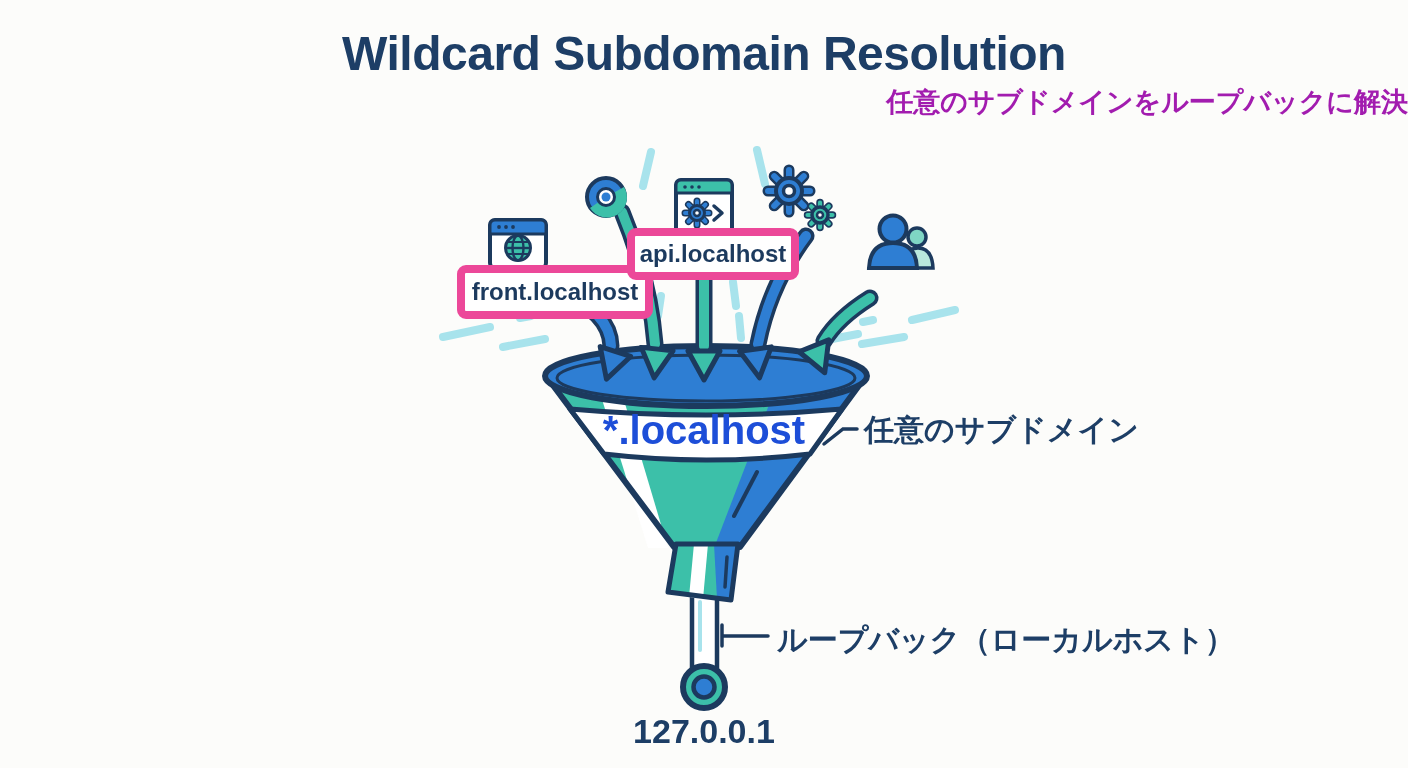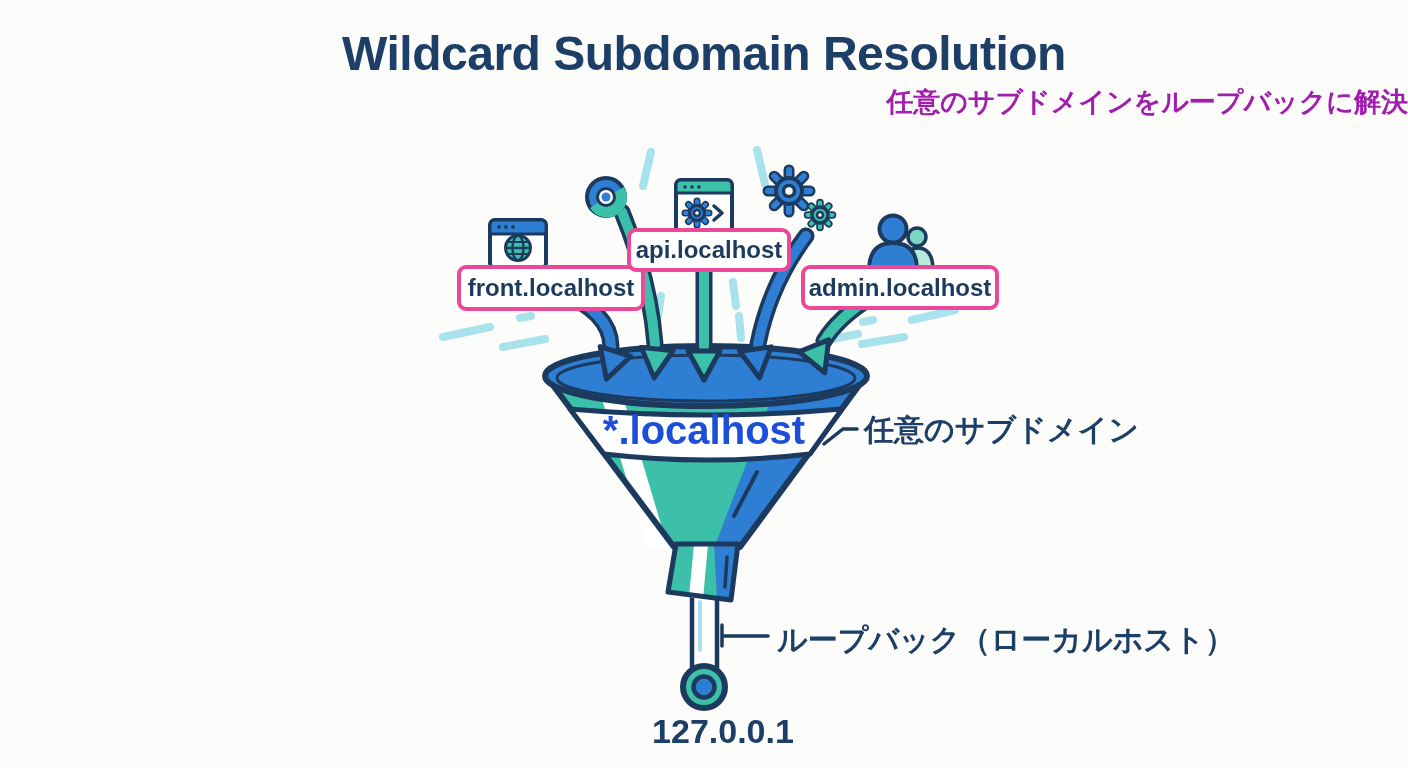--- a/index.html
+++ b/index.html
@@ -15,39 +15,39 @@
   .title{
     left:0;top:26px;width:1408px;text-align:center;
     font-size:48px;font-weight:bold;letter-spacing:-0.5px;color:#1d3e66;
   }
   .subtitle{
     left:0;top:84px;width:1408px;text-align:right;
     font-size:27px;font-weight:bold;color:#a21caf;
   }
   .hostbox{
     position:absolute;z-index:3;
-    background:#ffffff;border:4px solid #ec4899;border-radius:9px;
+    background:#ffffff;border:8px solid #ec4899;border-radius:9px;
     display:flex;align-items:center;justify-content:center;
     font-weight:bold;font-size:24px;color:#1c3a5e;white-space:nowrap;
   }
   .box-front{left:429px;top:265px;width:180px;height:38px;margin-left:28px;}
   .box-api{left:627px;top:228px;width:156px;height:36px;}
   .box-admin{left:801px;top:265px;width:190px;height:37px;}
   .funnel-label{
     left:576px;top:408px;width:256px;text-align:center;
     font-size:40px;font-weight:bold;color:#1d4ed8;z-index:3;
   }
   .ann-subdomain{
     left:864px;top:410px;font-size:30px;font-weight:bold;color:#1d3e66;white-space:nowrap;
   }
   .ann-loopback{
     left:777px;top:620px;font-size:30px;font-weight:bold;color:#1d3e66;white-space:nowrap;
   }
   .output-ip{
-    left:623px;top:712px;width:200px;text-align:center;
+    left:604px;top:712px;width:200px;text-align:center;
     font-size:34px;font-weight:bold;color:#1d3e66;
   }
 </style>
 </head>
 <body>
 
 <div class="stage">
 
   <svg class="diagram" width="1408" height="768" viewBox="0 0 1408 768">
 
@@ -209,19 +209,18 @@
       <path d="M 824 444 L 843 429 L 857 429"></path>
       <path d="M 722 625 L 722 646 M 722 636 L 768 636"></path>
     </g>
   </svg>
 
   <div class="overlay title">Wildcard Subdomain Resolution</div>
   <div class="overlay subtitle">任意のサブドメインをループバックに解決</div>
 
   <div class="hostbox box-front">front.localhost</div>
   <div class="hostbox box-api">api.localhost</div>
-  <div class="hostbox box-admin">admin.localhost</div>
 
   <div class="overlay funnel-label">*.localhost</div>
   <div class="overlay ann-subdomain">任意のサブドメイン</div>
   <div class="overlay ann-loopback">ループバック（ローカルホスト）</div>
   <div class="overlay output-ip">127.0.0.1</div>
 </div>
 
 </body></html>

